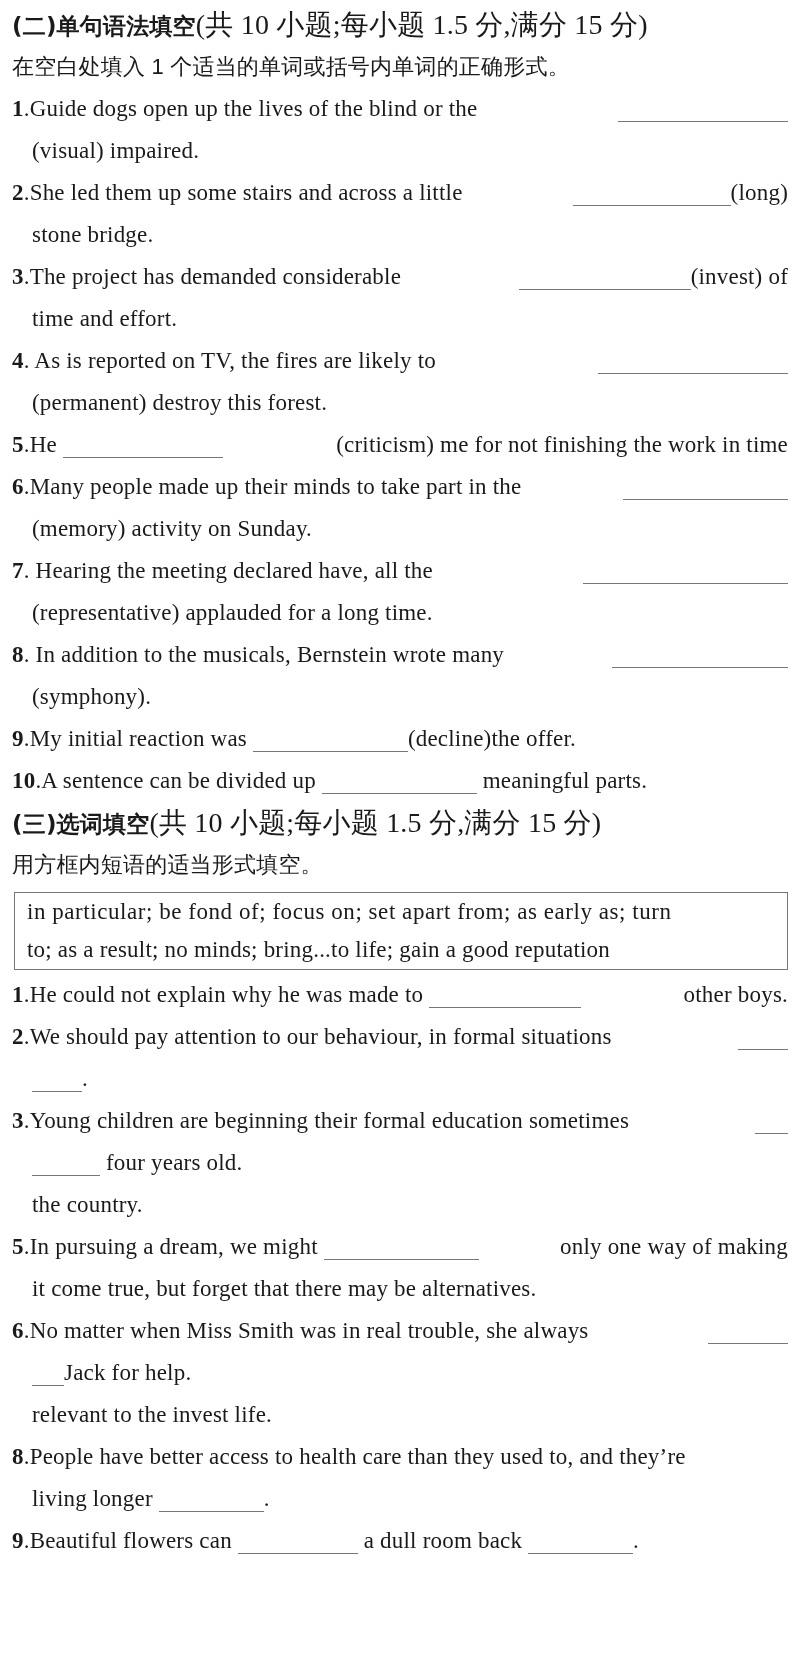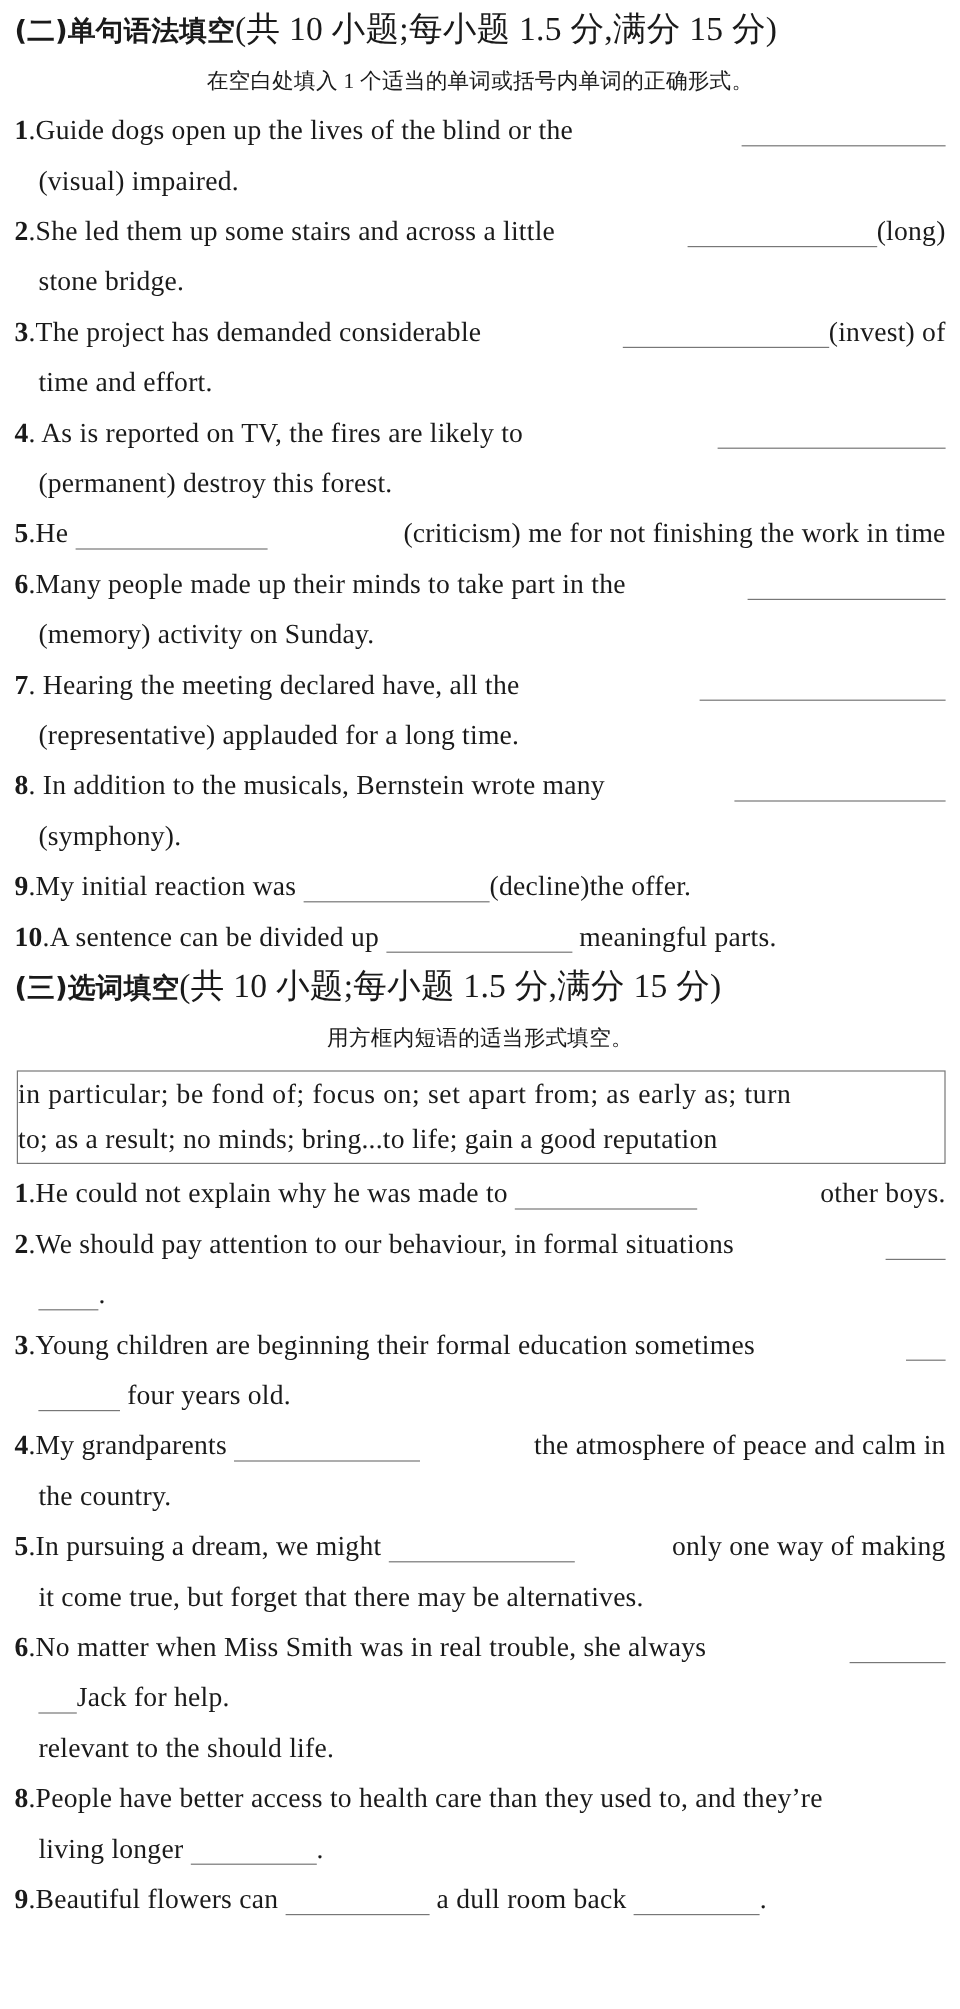--- a/index.html
+++ b/index.html
@@ -12,34 +12,34 @@
   .line {
     height: 42px; line-height: 42px; font-size: 23px;
     white-space: nowrap; letter-spacing: 0.2px;
   }
   .justify { display: flex; justify-content: space-between; align-items: center; }
   .justify > span { display: inline-block; }
   .indent { padding-left: 20px; }
   .section-title { font-size: 24px; }
   .section-title .bold { font-family: "DejaVu Sans", "Liberation Sans", sans-serif; font-weight: bold; font-size: 23px; }
   .section-title .rest { font-family: Liberation Serif, serif; font-size: 28px; }
-  .instr { font-family: Liberation Serif, serif; font-size: 18px; text-align: center; }
+  .instr { font-family: Liberation Sans, sans-serif; font-size: 22px; }
   .num { font-weight: bold; }
   .blank {
     display: inline-block; border-bottom: 1.5px solid #777; height: 24px; vertical-align: -6px;
   }
   .w170 { width: 170px; } .w158 { width: 158px; } .w172 { width: 172px; }
   .w190 { width: 190px; } .w160 { width: 160px; } .w165 { width: 165px; }
   .w205 { width: 205px; } .w176 { width: 176px; } .w155 { width: 155px; }
   .w152 { width: 152px; } .w50 { width: 50px; }
   .w33 { width: 33px; } .w68 { width: 68px; } .w32 { width: 32px; }
   .w80 { width: 80px; } .w120 { width: 120px; } .w105 { width: 105px; }
   .wordbox {
     margin: 6px 0 4px 2px; width: 774px; border: 1.5px solid #777;
-    padding: 0 0; box-sizing: border-box;
+    padding: 0 12px; box-sizing: border-box;
   }
   .wordbox .line { height: 38px; line-height: 38px; }
 </style>
 </head>
 <body>
 
 <div class="page">
 
   <div class="line section-title">
     <span class="bold">(二)单句语法填空</span><span class="rest">(共 10 小题;每小题 1.5 分,满分 15 分)</span>
@@ -123,39 +123,35 @@
     <span class="blank w50"></span>
   </div>
   <div class="line indent"><span class="blank w50"></span><span>.</span></div>
 
   <div class="line justify">
     <span><b class="num">3</b><span>.Young children are beginning their formal education sometimes</span></span>
     <span class="blank w33"></span>
   </div>
   <div class="line indent"><span class="blank w68"></span> <span>four years old.</span></div>
 
-  <div class="line justify">
-    <span><b class="num">4</b><span>.My grandparents</span> <span class="blank w155"></span></span>
-    <span>the atmosphere of peace and calm in</span>
-  </div>
   <div class="line indent">the country.</div>
 
   <div class="line justify">
     <span><b class="num">5</b><span>.In pursuing a dream, we might</span> <span class="blank w155"></span></span>
     <span>only one way of making</span>
   </div>
   <div class="line indent">it come true, but forget that there may be alternatives.</div>
 
   <div class="line justify">
     <span><b class="num">6</b><span>.No matter when Miss Smith was in real trouble, she always</span></span>
     <span class="blank w80"></span>
   </div>
   <div class="line indent"><span class="blank w32"></span><span>Jack for help.</span></div>
 
-  <div class="line indent">relevant to the should life.</div>
+  <div class="line indent">relevant to the invest life.</div>
 
   <div class="line justify">
     <span><b class="num">8</b><span>.People have better access to health care than they used to, and they’re</span></span>
   </div>
   <div class="line indent"><span>living longer</span> <span class="blank w105"></span><span>.</span></div>
 
   <div class="line">
     <b class="num">9</b><span>.Beautiful flowers can</span> <span class="blank w120"></span> <span>a dull room back</span> <span class="blank w105"></span><span>.</span>
   </div>
 

